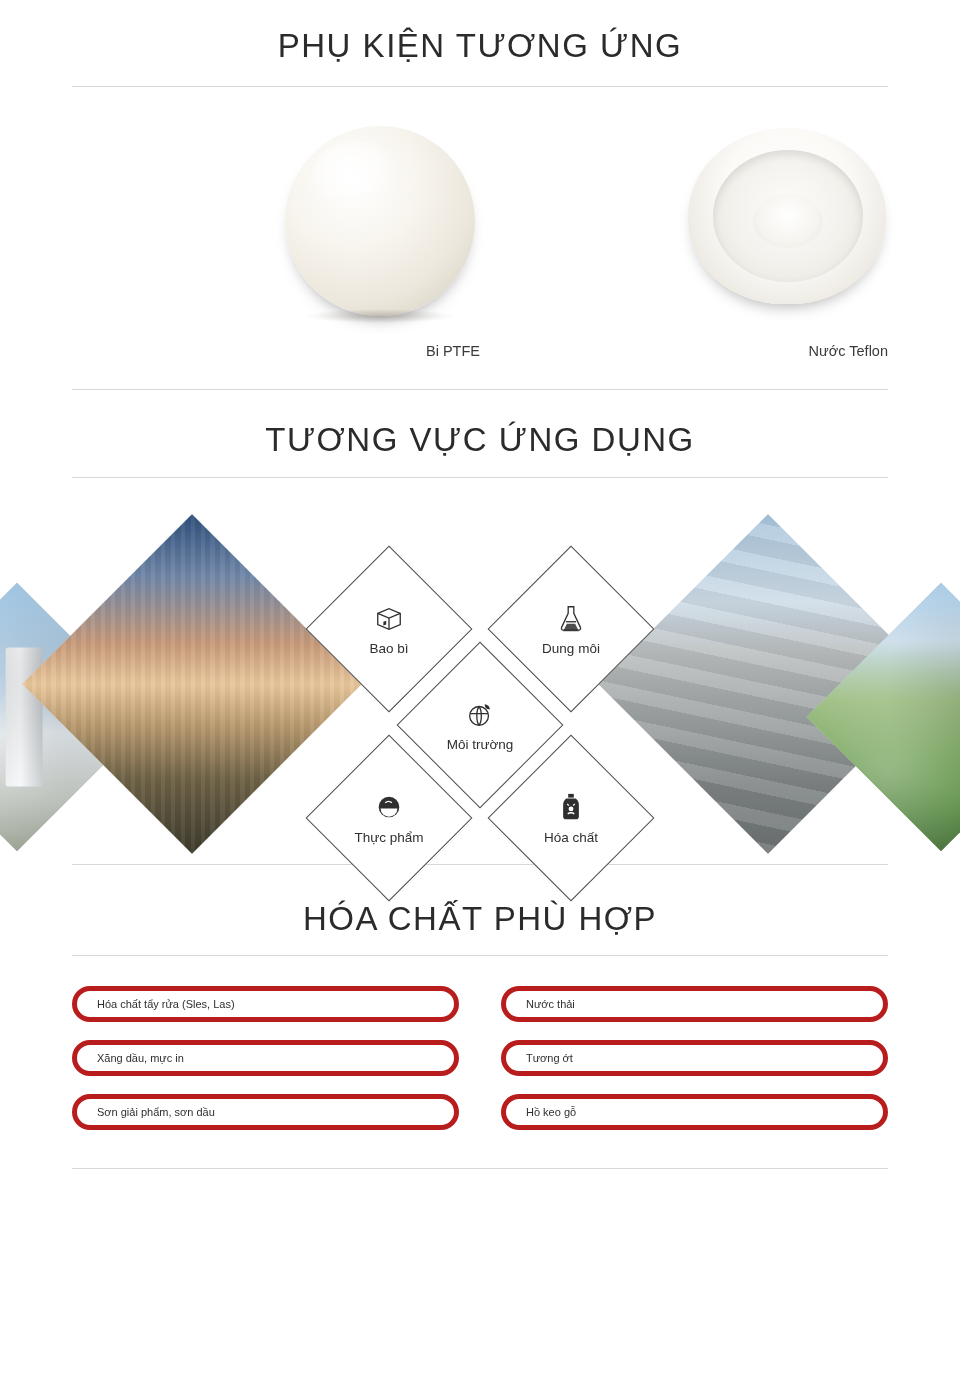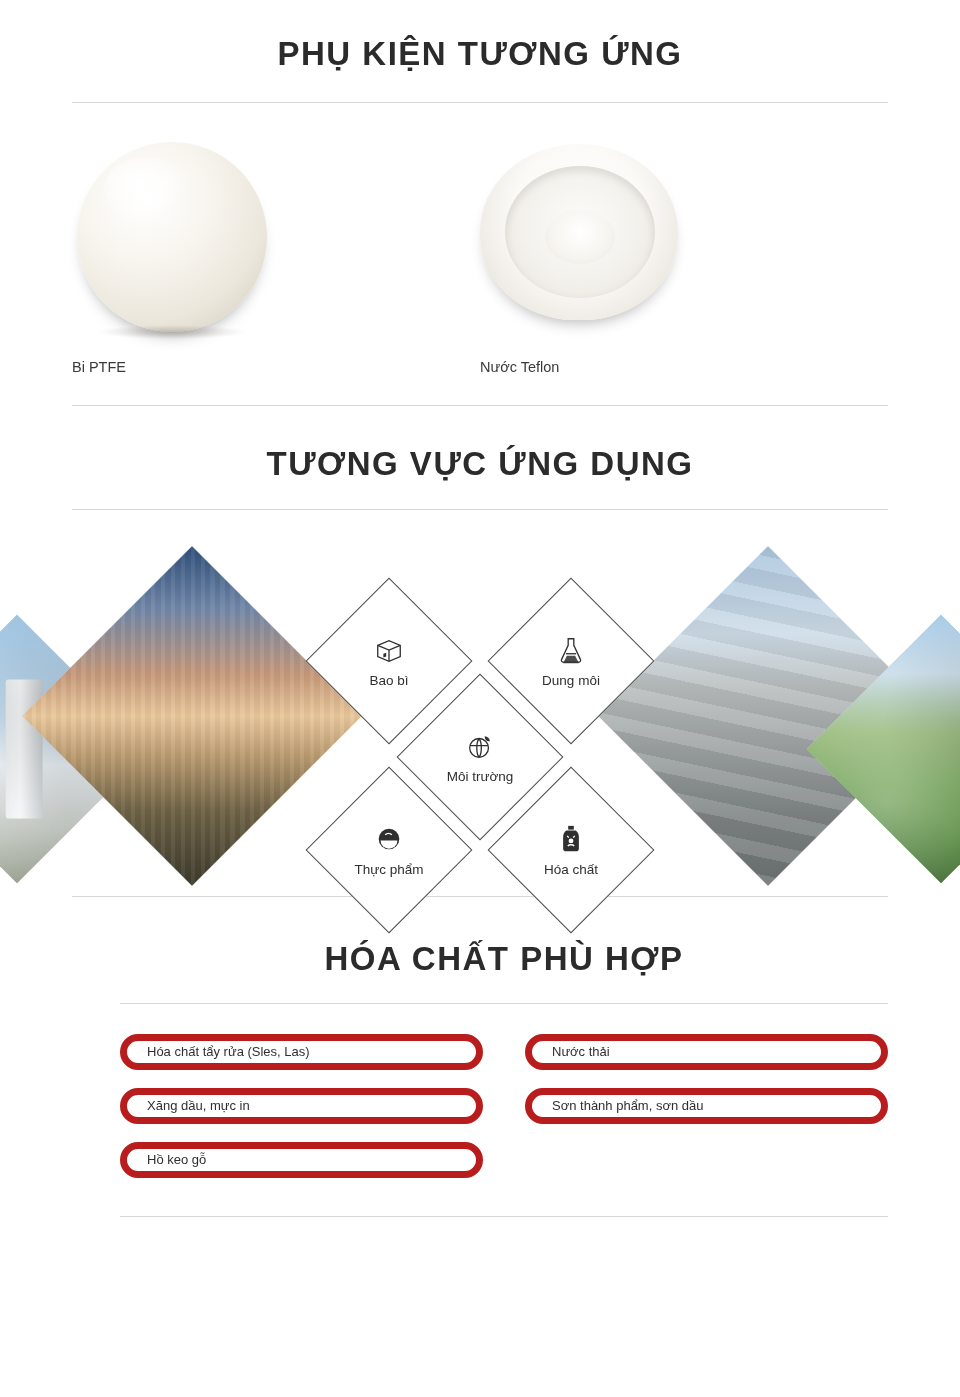--- a/index.html
+++ b/index.html
@@ -14,25 +14,25 @@
     font-family: "Liberation Sans", sans-serif;
     color: #333;
     position: relative;
     overflow: hidden;
   }
 
   
   .section-title {
     text-align: center;
     font-size: 33px;
-    font-weight: 700;
+    font-weight: 400;
     letter-spacing: 1.5px;
     color: #2b2b2b;
     padding: 0;
-    margin: 8px;
+    margin: 0;
     line-height: 1.2;
   }
   .rule {
     height: 1px;
     background: #d8d8d8;
     margin: 0 72px;
   }
 
   
   .acc-section { padding-top: 26px; }
@@ -40,21 +40,21 @@
   .acc-grid {
     display: flex;
     margin: 0 72px;
     padding-top: 34px;
     padding-bottom: 30px;
   }
   .acc-item {
     flex: 1 1 0;
     display: flex;
     flex-direction: column;
-    align-items: flex-start;
+    align-items: flex-end;
   }
   .acc-img {
     width: 200px;
     height: 200px;
     display: flex;
     align-items: center;
     justify-content: center;
     position: relative;
   }
   .acc-caption {
@@ -226,39 +226,39 @@
     gap: 4px;
   }
   .dmd-out .lbl {
     font-size: 13.5px;
     color: #2f2f2f;
     white-space: nowrap;
   }
   .ic { display: block; }
 
   
-  .chem-section { padding-top: 34px; padding-left: 48px; }
+  .chem-section { padding-top: 34px; }
   .chem-title-wrap { padding-bottom: 16px; }
   .chem-grid {
     margin: 0 72px;
     padding-top: 30px;
     padding-bottom: 34px;
     display: grid;
     grid-template-columns: 1fr 1fr;
     column-gap: 42px;
     row-gap: 18px;
   }
   .pill {
-    border: 7px solid #b91c1c;
+    border: 5px solid #b91c1c;
     border-radius: 20px;
     height: 36px;
     display: flex;
     align-items: center;
     padding: 0 20px;
-    font-size: 13px;
+    font-size: 11px;
     color: #2f2f2f;
     background: #fff;
   }
   .bottom-rule { margin-top: 4px; }
 </style>
 </head>
 <body>
 
 <section class="acc-section">
   <div class="acc-title-wrap">
@@ -403,20 +403,21 @@
   <div class="chem-title-wrap">
     <h2 class="section-title">HÓA CHẤT PHÙ HỢP</h2>
   </div>
   <div class="rule"></div>
 
   <div class="chem-grid">
     <div class="pill">Hóa chất tẩy rửa (Sles, Las)</div>
     <div class="pill">Nước thải</div>
 
     <div class="pill">Xăng dầu, mực in</div>
-
-    <div class="pill">Sơn thành phẩm, sơn dầu</div>
+    <div class="pill">Tương ớt</div>
+
+    <div class="pill">Sơn giải phẩm, sơn dầu</div>
 
     <div class="pill">Hồ keo gỗ</div>
   </div>
 
   <div class="rule bottom-rule"></div>
 </section>
 
 </body></html>

